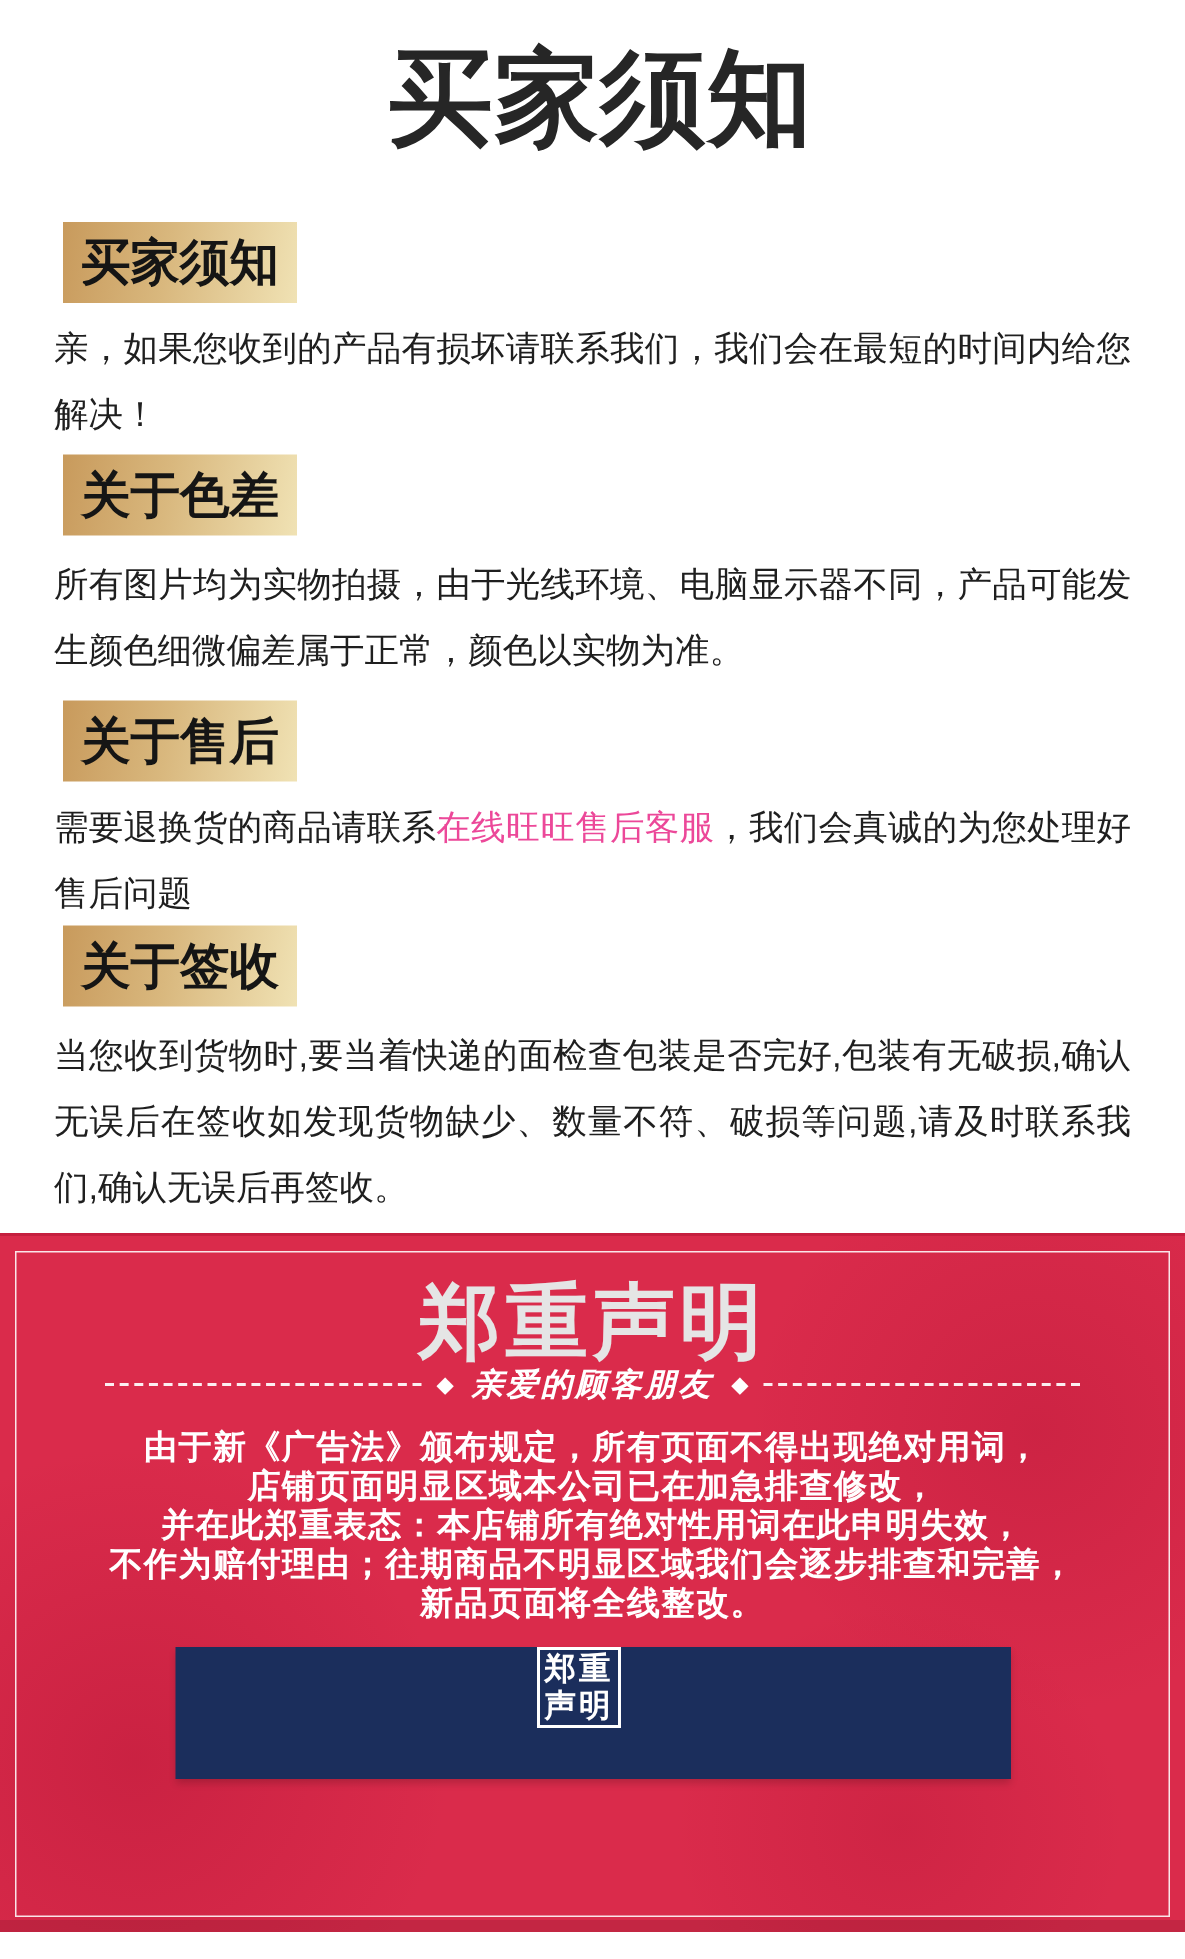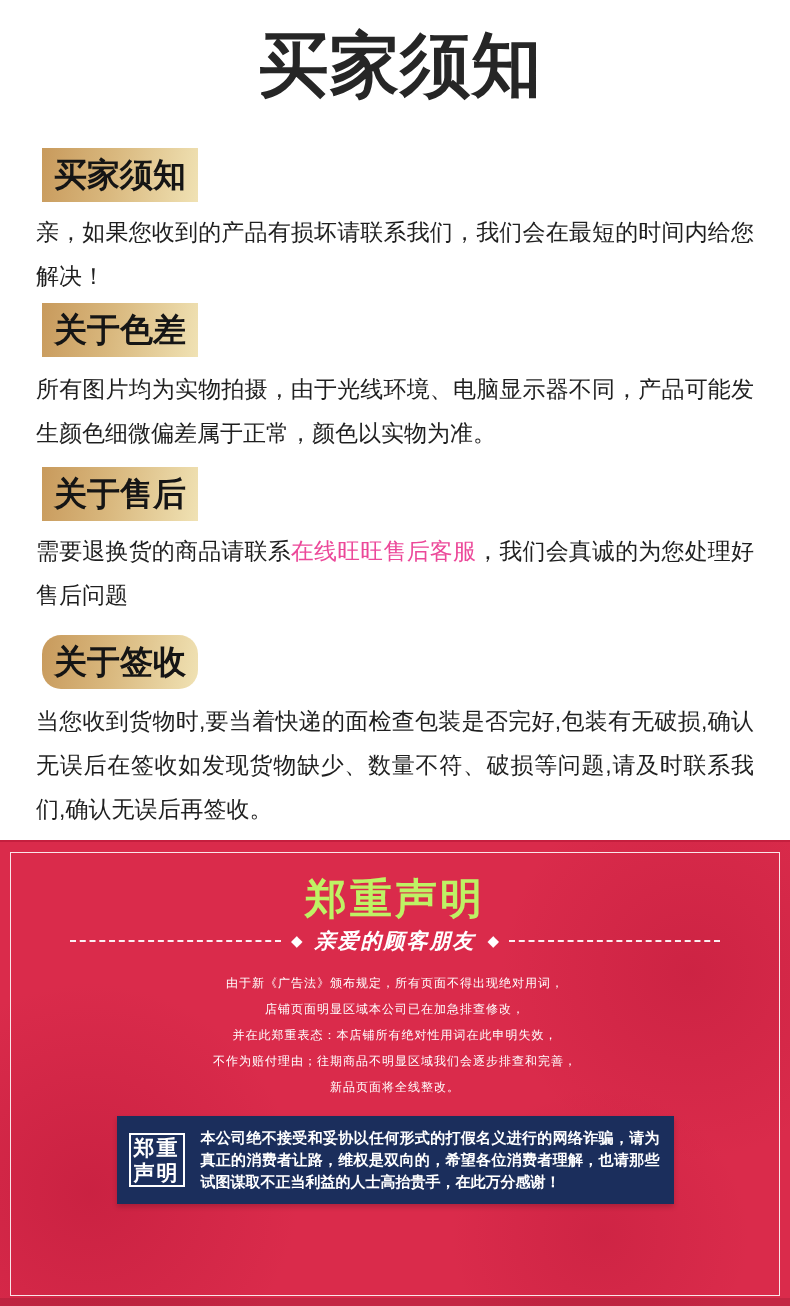--- a/index.html
+++ b/index.html
@@ -20,21 +20,21 @@
   }
   .section-label {
     display:inline-block; margin-left:42px; margin-top:35px;
     width:156px; height:54px; line-height:54px; text-align:center;
     font-size:33px; font-weight:700; color:#151515;
     background:linear-gradient(100deg,#c89a5c 0%,#d9b87e 45%,#f0e2b4 100%);
   }
   .section-label.first { margin-top:35px; }
   .section-label.tight  { margin-top:5px; }
   .section-label.tight2 { margin-top:12px; }
-  .section-label.tight3 { margin-top:18px;border-radius:19px; }
+  .section-label.tight3 { margin-top:0; }
   .para {
     margin:8px 36px 0 36px;
     font-size:23px; line-height:44px; color:#1f1f1f;
     text-align:justify;
   }
   .para.p2 { margin-top:10px; }
   .para.p3 { margin-top:8px; }
   .para.p4 { margin-top:10px; }
   .cs-link { color:#ec4899; cursor:pointer; }
 
@@ -54,48 +54,48 @@
   .banner-border {
     position:absolute; left:10px; right:10px; top:10px; bottom:10px;
     border:1px solid rgba(255,255,255,0.88); pointer-events:none;
   }
   .banner-shade {
     position:absolute; left:0; right:0; bottom:0; height:8px;
     background:rgba(0,0,0,0.10); pointer-events:none;
   }
   .banner-title {
     position:relative; padding-top:34px; height:80px; line-height:46px;
-    text-align:center; font-size:42px; font-weight:800; color:#bef264;
+    text-align:center; font-size:55px; font-weight:800; color:#e5e5e5;
     letter-spacing:3px;
   }
   .banner-subtitle {
     position:relative; height:30px; line-height:30px; text-align:center;
     font-family:"Liberation Serif","DejaVu Serif",serif;
     font-size:25px; font-weight:700; color:#ffffff; letter-spacing:5px;
   }
   .banner-divider {
     position:relative; margin:8px 70px 0 70px; height:22px;
     display:flex; align-items:center;
   }
   .banner-divider .dash { flex:1; border-top:2px dashed rgba(255,255,255,0.92); }
   .banner-divider .diamond { color:#ffffff; font-size:15px; margin:0 10px; }
   .banner-divider .divider-label {
     color:#ffffff; font-size:21px; font-weight:700; letter-spacing:2px;
     margin:0 2px;
     font-style:italic;
   }
   .banner-lines { position:relative; margin-top:18px; text-align:center; }
   .banner-lines .bline {
-    font-size:12px; font-weight:400; color:#ffffff; line-height:26px;
+    font-size:22px; font-weight:700; color:#ffffff; line-height:26px;
     letter-spacing:1px;
   }
   .navy-box {
     position:relative; margin:16px auto 0 auto; width:557px; height:88px;
     background:#1b2e5c; box-shadow:0 3px 5px rgba(0,0,0,0.18);
-    display:flex; align-items:center; padding:0 14px 0 12px;
+    display:flex; align-items:center; padding:0 14px 0 12px;flex-direction:column;
   }
   .stamp {
     flex:0 0 auto; width:56px; height:54px; border:2px solid #ffffff;
     display:flex; flex-direction:column; justify-content:center;
     text-align:center; margin-right:16px;
   }
   .stamp .stamp-line {
     color:#ffffff; font-size:21px; font-weight:900; line-height:25px;
     letter-spacing:2px;
   }
@@ -145,19 +145,18 @@
       <div class="bline">并在此郑重表态：本店铺所有绝对性用词在此申明失效，</div>
       <div class="bline">不作为赔付理由；往期商品不明显区域我们会逐步排查和完善，</div>
       <div class="bline">新品页面将全线整改。</div>
     </div>
 
     <div class="navy-box">
       <div class="stamp">
         <div class="stamp-line">郑重</div>
         <div class="stamp-line">声明</div>
       </div>
-      <div class="navy-text">本公司绝不接受和妥协以任何形式的打假名义进行的网络诈骗，请为真正的消费者让路，维权是双向的，希望各位消费者理解，也请那些试图谋取不正当利益的人士高抬贵手，在此万分感谢！</div>
     </div>
 
     <div class="banner-shade"></div>
   </div>
 
 </div>
 
 </body></html>

